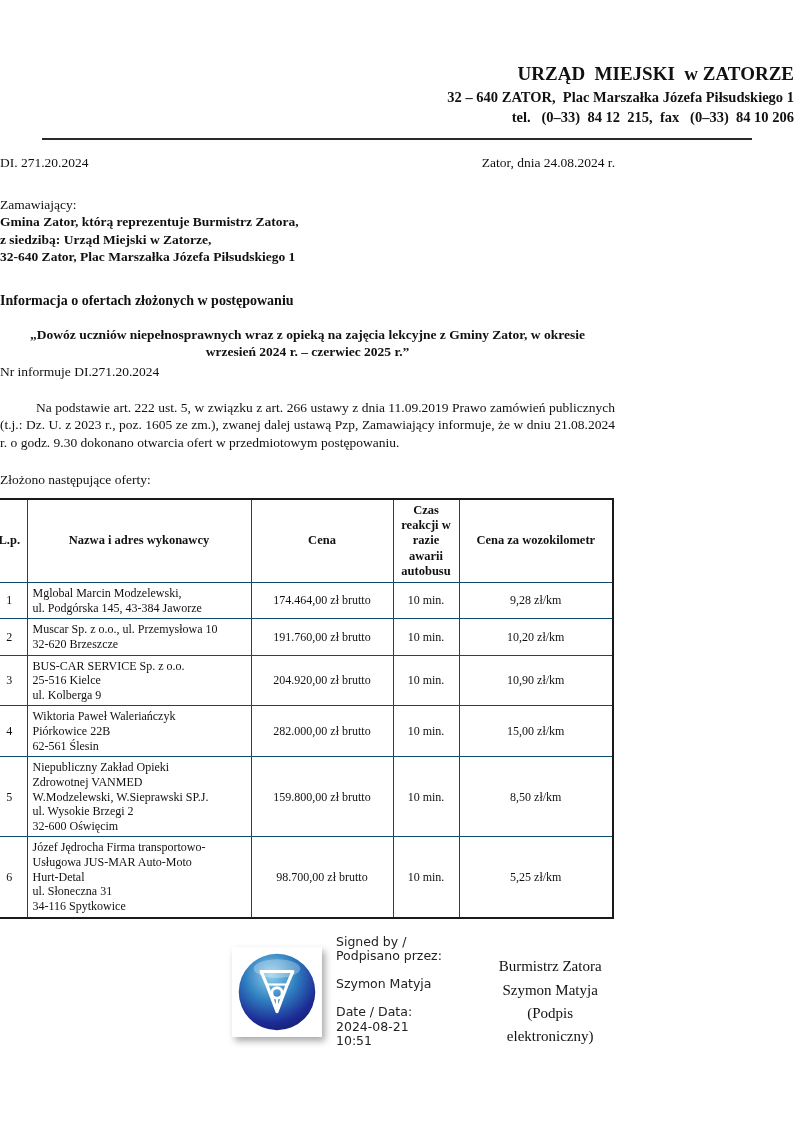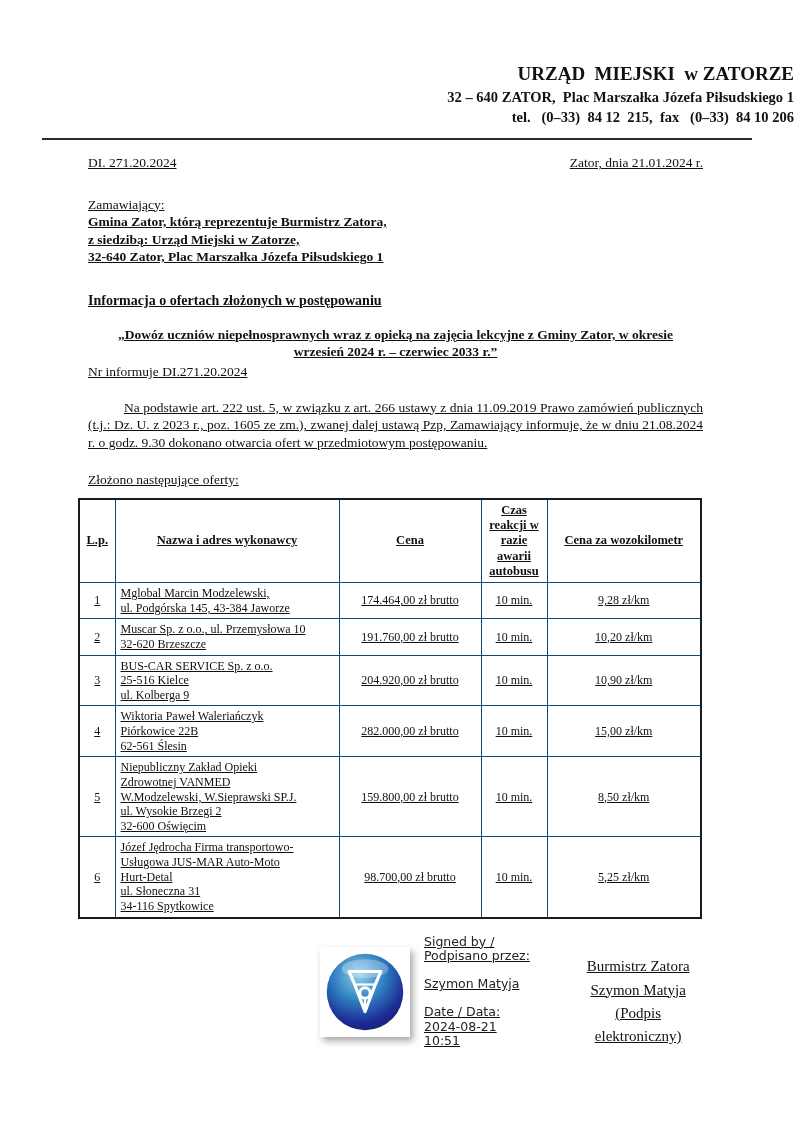--- a/index.html
+++ b/index.html
@@ -10,21 +10,21 @@
   }
   .keep-space{white-space:pre-wrap;}
   
   .logo-row{display:flex;align-items:center;gap:12px;margin-left:60px;}
   .logo-title{font-size:33px;font-weight:bold;letter-spacing:2px;color:#1a1a1a;}
   .office-block{margin-left:66px;margin-top:12px;line-height:1.25;text-align:right;}
   .office-name{font-size:19px;font-weight:bold;}
   .office-line{font-size:14.5px;font-weight:bold;margin-top:2px;}
   .rule{margin:12px 42px 0 42px;border:0;border-top:2px solid #2a2a2a;height:0;}
   
-  .content{margin-left:88px;width:615px;font-size:13.5px;line-height:1.3;text-decoration:underline;}
+  .content{width:615px;font-size:13.5px;line-height:1.3;}
   .ref-row{display:flex;justify-content:space-between;margin-top:14px;}
   .ordering{margin-top:24px;}
   .ordering .bold{font-weight:bold;}
   .title{margin-top:26px;text-align:left;font-weight:bold;font-size:14px;}
   .subject{margin-top:16px;text-align:center;font-weight:bold;font-size:13.5px;white-space:pre-line;}
   .procedure{margin-top:2px;}
   .paragraph{margin-top:18px;text-align:justify;text-indent:36px;}
   .offers-intro{margin-top:20px;}
   
   table.offers{
@@ -59,34 +59,34 @@
     <div class="office-line keep-space">32 – 640 ZATOR,  Plac Marszałka Józefa Piłsudskiego 1</div>
     <div class="office-line keep-space">tel.   (0–33)  84 12  215,  fax   (0–33)  84 10 206</div>
   </div>
 
   <hr class="rule">
 
   <div class="content">
 
     <div class="ref-row">
       <span>DI. 271.20.2024</span>
-      <span>Zator, dnia 21.01.2024 r.</span>
+      <span>Zator, dnia 24.08.2024 r.</span>
     </div>
 
     <div class="ordering">
       <div>Zamawiający:</div>
       <div class="bold">Gmina Zator, którą reprezentuje Burmistrz Zatora,</div>
       <div class="bold">z siedzibą: Urząd Miejski w Zatorze,</div>
       <div class="bold">32-640 Zator, Plac Marszałka Józefa Piłsudskiego 1</div>
     </div>
 
     <div class="title">Informacja o ofertach złożonych w postępowaniu</div>
 
     <div class="subject">„Dowóz uczniów niepełnosprawnych wraz z opieką na zajęcia lekcyjne z Gminy Zator, w okresie
-wrzesień 2024 r. – czerwiec 2033 r.”</div>
+wrzesień 2024 r. – czerwiec 2025 r.”</div>
 
     <div class="procedure">Nr informuje DI.271.20.2024</div>
 
     <div class="paragraph">Na podstawie art. 222 ust. 5, w związku z art. 266 ustawy z dnia 11.09.2019 Prawo zamówień publicznych (t.j.: Dz. U. z 2023 r., poz. 1605 ze zm.), zwanej dalej ustawą Pzp, Zamawiający informuje, że w dniu 21.08.2024 r. o godz. 9.30 dokonano otwarcia ofert w przedmiotowym postępowaniu.</div>
 
     <div class="offers-intro">Złożono następujące oferty:</div>
 
     <table class="offers">
       <colgroup>
         <col style="width:36px">

